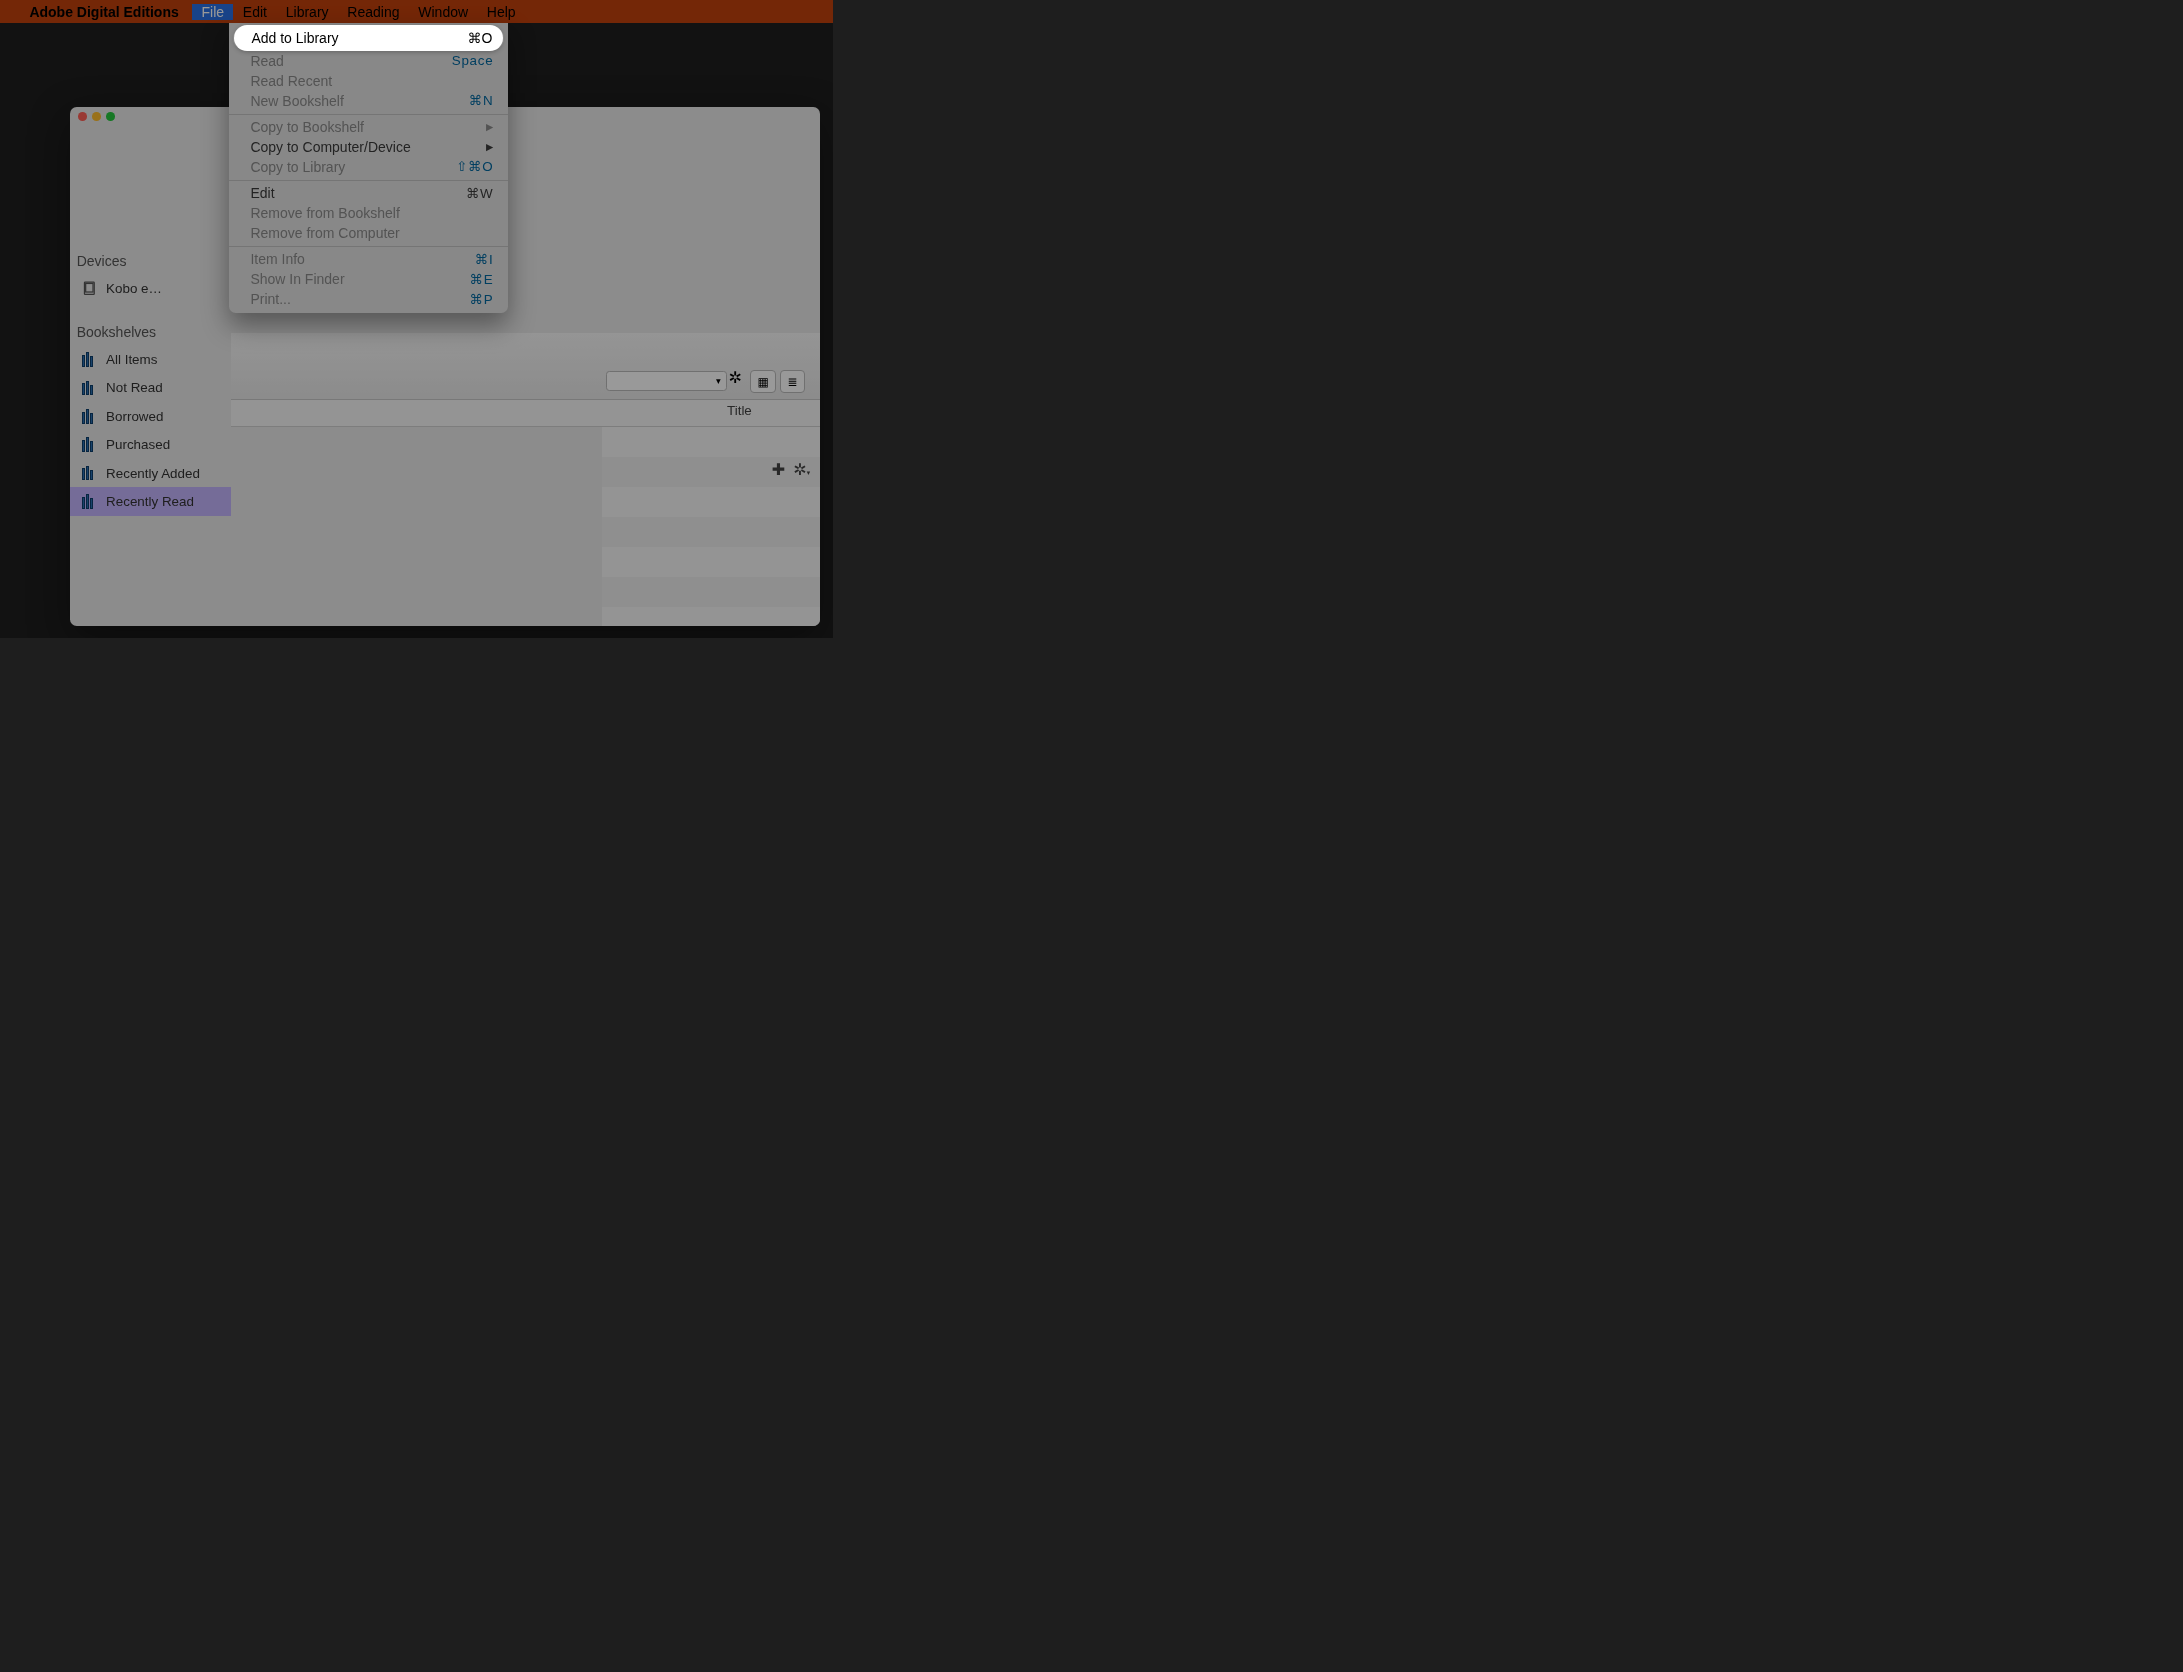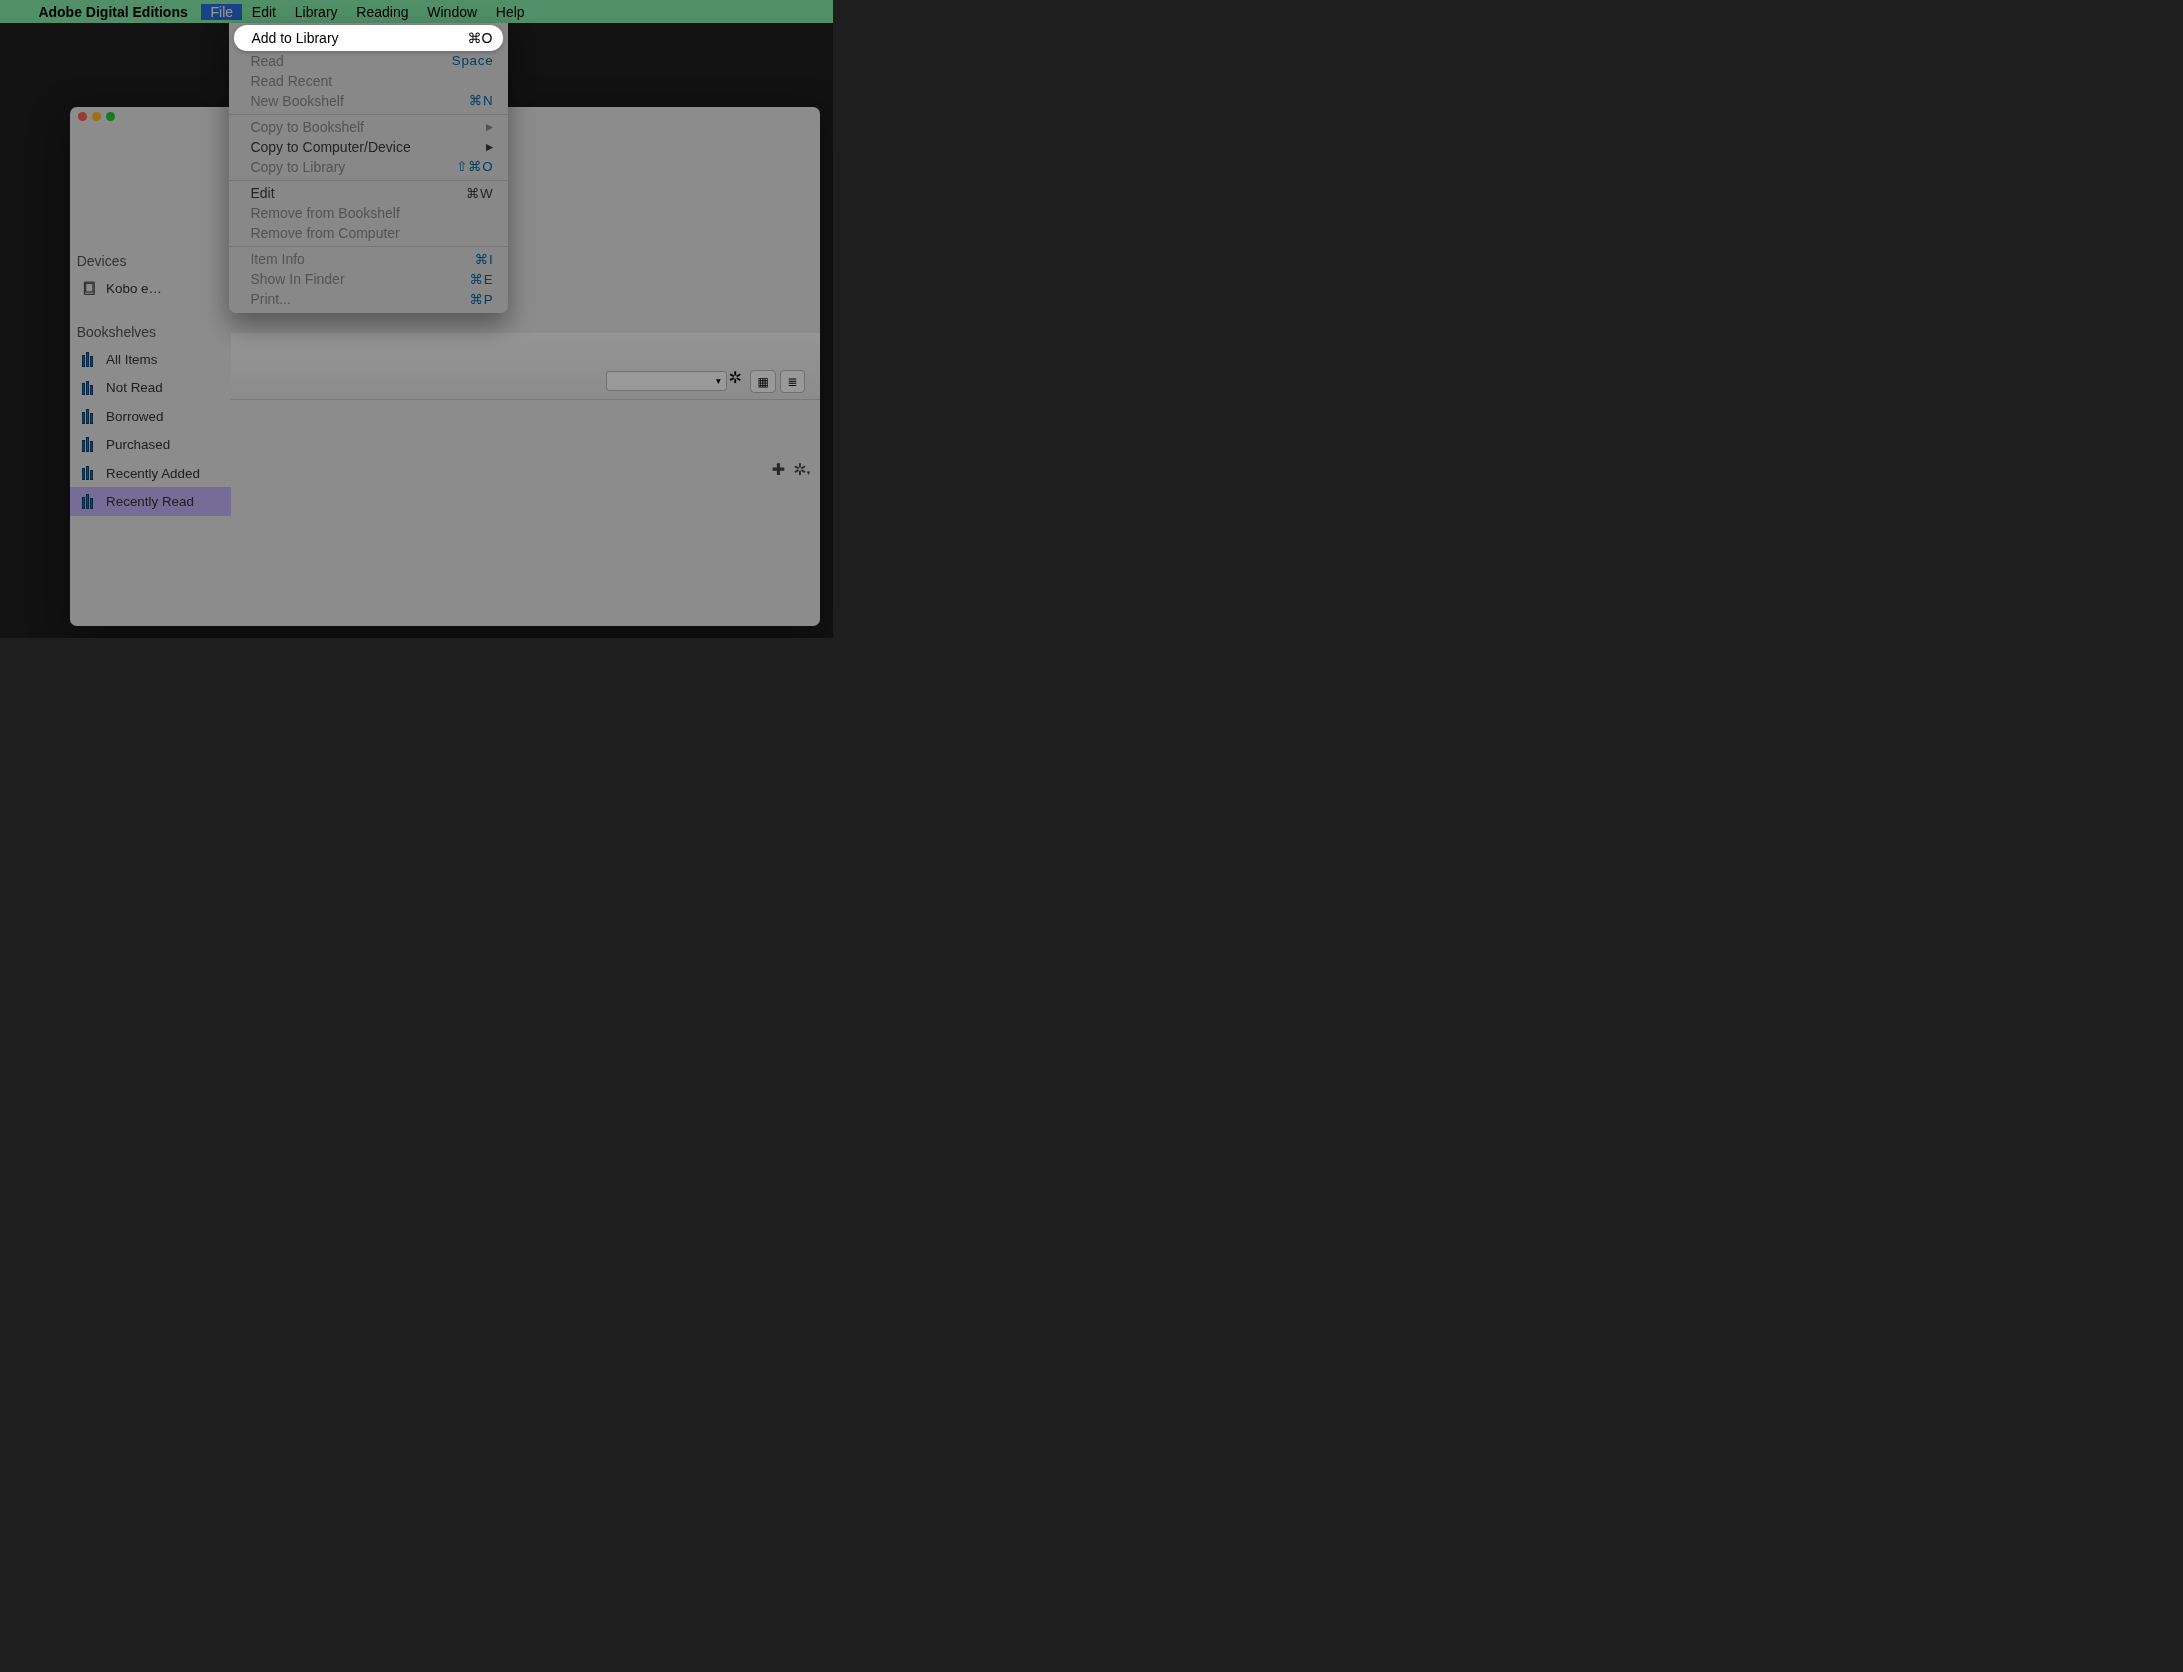--- a/index.html
+++ b/index.html
@@ -19,24 +19,24 @@
     background: rgba(0,0,0,0.40);
     pointer-events: none;
     z-index: 50;
   }
 
   
   .menubar {
     position: absolute;
     top: 0; left: 0; right: 0;
     height: 23px;
-    background: #86efac;
-    display: flex;
-    align-items: center;
-    padding-left: 25px;
+    background: #c2410c;
+    display: flex;
+    align-items: center;
+    padding-left: 16px;
     z-index: 10;
   }
   .apple-logo { font-size: 14.7px; margin-right: 13.4px; }
   .menubar-app { font-weight: 700; font-size: 14px; margin-right: 13.4px; }
   .menubar-item {
     padding: 0 9.4px;
     height: 16px;
     display: flex;
     align-items: center;
     font-size: 14px;
@@ -276,20 +276,40 @@
     <div class="toolbar">
       <span class="toolbar-gear1">✲</span>
       <div class="sort-select" style="right:auto;left:375px;">
         <span style="position:absolute;right:5.4px;top:3.3px;font-size:9.4px;">▾</span>
       </div>
       <div class="view-buttons">
         <div class="view-btn">▦</div>
         <div class="view-btn">≣</div>
       </div>
     </div>
+    <div class="list-area">
+      <div class="col-header-row">
+        <span class="title-col">Title</span>
+      </div>
+      <div class="rows">
+        <div class="stripe norm"></div>
+        <div class="stripe alt"></div>
+        <div class="stripe norm"></div>
+        <div class="stripe alt"></div>
+        <div class="stripe norm"></div>
+        <div class="stripe alt"></div>
+        <div class="stripe norm"></div>
+        <div class="stripe alt"></div>
+        <div class="stripe norm"></div>
+        <div class="stripe alt"></div>
+        <div class="stripe norm"></div>
+        <div class="stripe alt"></div>
+        <div class="stripe norm"></div>
+      </div>
+    </div>
     <div class="sub-toolbar">
       <span>✚</span>
       <span>✲<span style="font-size:6.7px">▾</span></span>
     </div>
   </div>
 </div>
 
 <div class="dropdown">
   <div class="dd-item highlight">
     <span>Add to Library</span>

